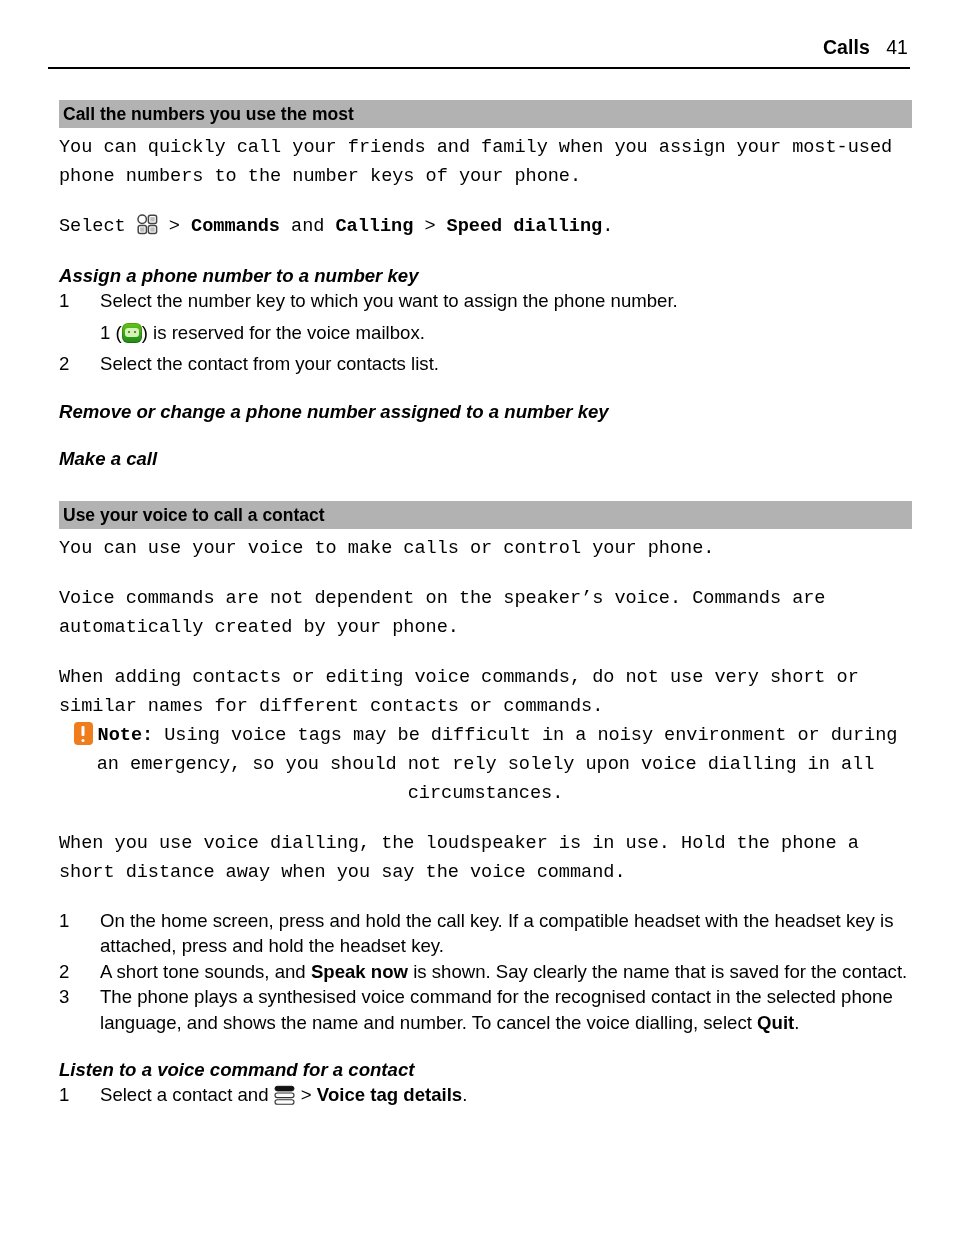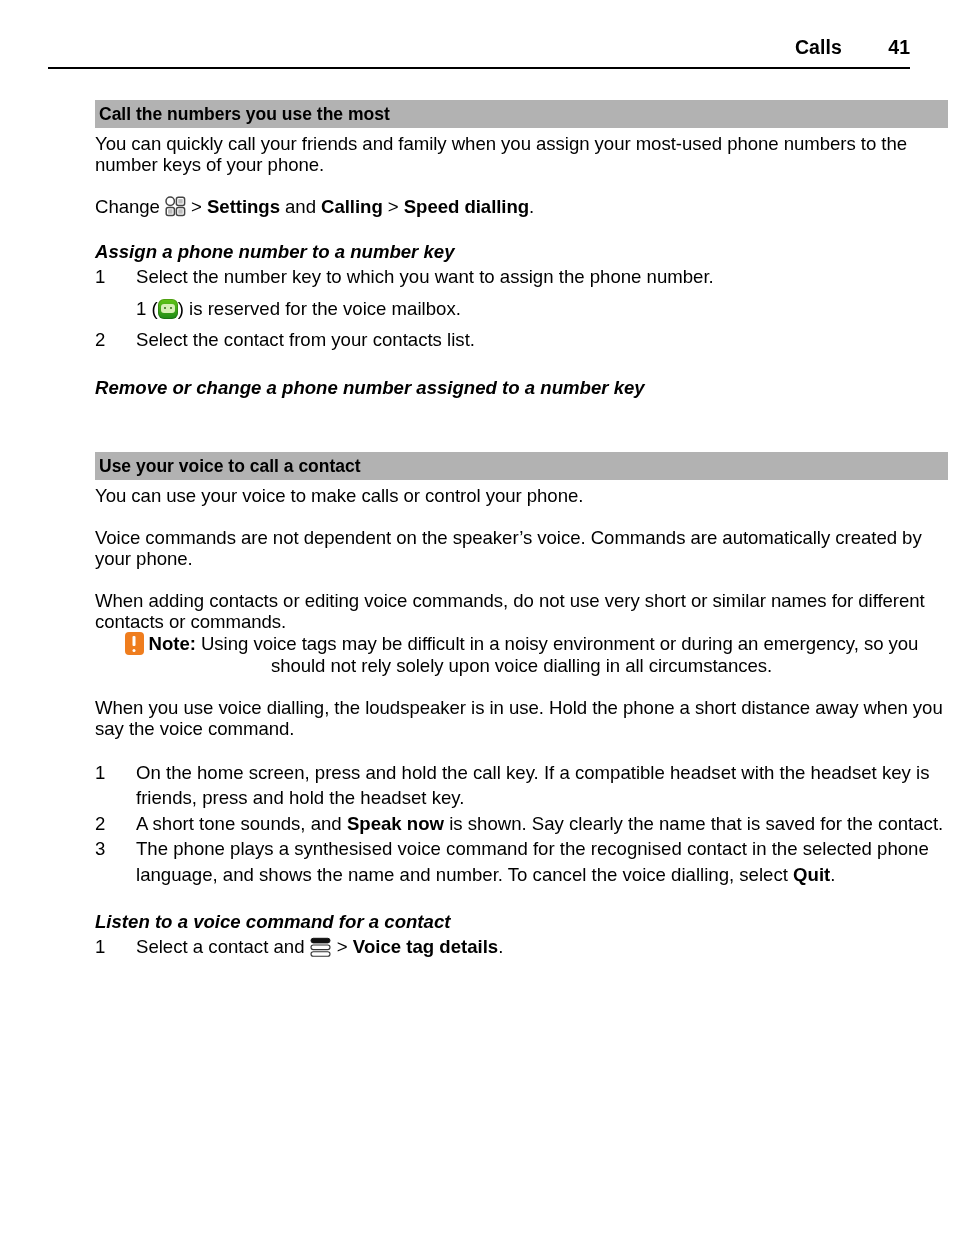--- a/index.html
+++ b/index.html
@@ -37,55 +37,55 @@
     align-items: baseline;
     height: 28px;
   }
   .hdr-chapter {
     font-size: 19.5px;
     font-weight: bold;
     letter-spacing: 0.1px;
   }
   .hdr-pagenum {
     font-size: 19.5px;
-    font-weight: bold;
-    margin-left: 42px;
+    font-weight: normal;
+    margin-left: 14px;
     min-width: 26px;
-    text-align: right;
+    text-align: center;
   }
   .hdr-rule {
     border-bottom: 2.6px solid #000;
     width: 862px;
     margin-top: 3px;
   }
 
   
   .content {
     position: absolute;
     left: 59px;
     top: 100px;
     width: 853px;
-    margin-left: 36px;
   }
 
   .section-band {
     background: #b2b2b2;
     padding: 4px 0 4px 4px;
     margin: 0 0 5px 0;
     font-size: 17.5px;
     font-weight: bold;
     line-height: 20px;
   }
   .band-gap { height: 30px; }
 
   p.body {
     margin: 0 0 0 0;
     font-size: 18.6px;
-    line-height: 21px;
+    line-height: 29px;
     letter-spacing: -0.05px;
+    font-family: Liberation Mono, monospace;
   }
   p.spaced { margin-top: 21px; }
   p.tight  { margin-top: 2px; }
 
   h4.subhead {
     margin: 0;
     font-size: 18.6px;
     font-weight: bold;
     line-height: 25px;
     font-style: italic;
@@ -224,29 +224,29 @@
     </div>
     <div class="hdr-rule"></div>
   </div>
 
   <div class="content">
 
     <div class="section-band">Call the numbers you use the most</div>
 
     <p class="body tight">You can quickly call your friends and family when you assign your most-used phone numbers to the number keys of your phone.</p>
 
-    <p class="body spaced"><span>Change </span><span class="icon-inline icon-grid"><svg width="21" height="21" viewBox="0 0 21 21">
+    <p class="body spaced"><span>Select </span><span class="icon-inline icon-grid"><svg width="21" height="21" viewBox="0 0 21 21">
             <circle cx="5.2" cy="5.2" r="4.2" fill="none" stroke="#444" stroke-width="1.5"></circle>
             <rect x="11.4" y="1.2" width="8.2" height="8.2" rx="2" fill="none" stroke="#444" stroke-width="1.5"></rect>
             <rect x="1.2" y="11.4" width="8.2" height="8.2" rx="2" fill="none" stroke="#444" stroke-width="1.5"></rect>
             <rect x="11.4" y="11.4" width="8.2" height="8.2" rx="2" fill="none" stroke="#444" stroke-width="1.5"></rect>
             <rect x="13.3" y="3.1" width="4.4" height="4.4" fill="#bdbdbd"></rect>
             <rect x="3.1" y="13.3" width="4.4" height="4.4" fill="#bdbdbd"></rect>
             <rect x="13.3" y="13.3" width="4.4" height="4.4" fill="#bdbdbd"></rect>
-          </svg></span><span> &gt; </span><b>Settings</b><span> and </span><b>Calling</b><span> &gt; </span><b>Speed dialling</b><span>.</span></p>
+          </svg></span><span> &gt; </span><b>Commands</b><span> and </span><b>Calling</b><span> &gt; </span><b>Speed dialling</b><span>.</span></p>
 
     <div class="subhead-block">
       <h4 class="subhead">Assign a phone number to a number key</h4>
       <ol class="steps">
         <li>
           <span class="num">1</span>
           <span class="txt">Select the number key to which you want to assign the phone number.</span>
         </li>
       </ol>
       <div class="substep"><span>1 (</span><span class="icon-inline icon-voicemail"><span class="bub"></span></span><span>) is reserved for the voice mailbox.</span></div>
@@ -256,38 +256,39 @@
           <span class="txt">Select the contact from your contacts list.</span>
         </li>
       </ol>
     </div>
 
     <div class="subhead-block">
       <h4 class="subhead">Remove or change a phone number assigned to a number key</h4>
     </div>
 
     <div class="subhead-block">
+      <h4 class="subhead">Make a call</h4>
     </div>
 
     <div class="band-gap"></div>
 
     <div class="section-band">Use your voice to call a contact</div>
 
     <p class="body tight">You can use your voice to make calls or control your phone.</p>
     <p class="body spaced">Voice commands are not dependent on the speaker’s voice. Commands are automatically created by your phone.</p>
     <p class="body spaced">When adding contacts or editing voice commands, do not use very short or similar names for different contacts or commands.</p>
 
     <p class="body note-p"><span class="icon-note"><span class="bang"></span><span class="dot"></span></span><b>Note:</b><span> Using voice tags may be difficult in a noisy environment or during an emergency, so you should not rely solely upon voice dialling in all circumstances.</span></p>
 
     <p class="body spaced">When you use voice dialling, the loudspeaker is in use. Hold the phone a short distance away when you say the voice command.</p>
 
     <ol class="steps" style="margin-top:21px;">
       <li>
         <span class="num">1</span>
-        <span class="txt">On the home screen, press and hold the call key. If a compatible headset with the headset key is friends, press and hold the headset key.</span>
+        <span class="txt">On the home screen, press and hold the call key. If a compatible headset with the headset key is attached, press and hold the headset key.</span>
       </li>
       <li>
         <span class="num">2</span>
         <span class="txt"><span>A short tone sounds, and </span><b>Speak now</b><span> is shown. Say clearly the name that is saved for the contact.</span></span>
       </li>
       <li>
         <span class="num">3</span>
         <span class="txt"><span>The phone plays a synthesised voice command for the recognised contact in the selected phone language, and shows the name and number. To cancel the voice dialling, select </span><b>Quit</b><span>.</span></span>
       </li>
     </ol>

